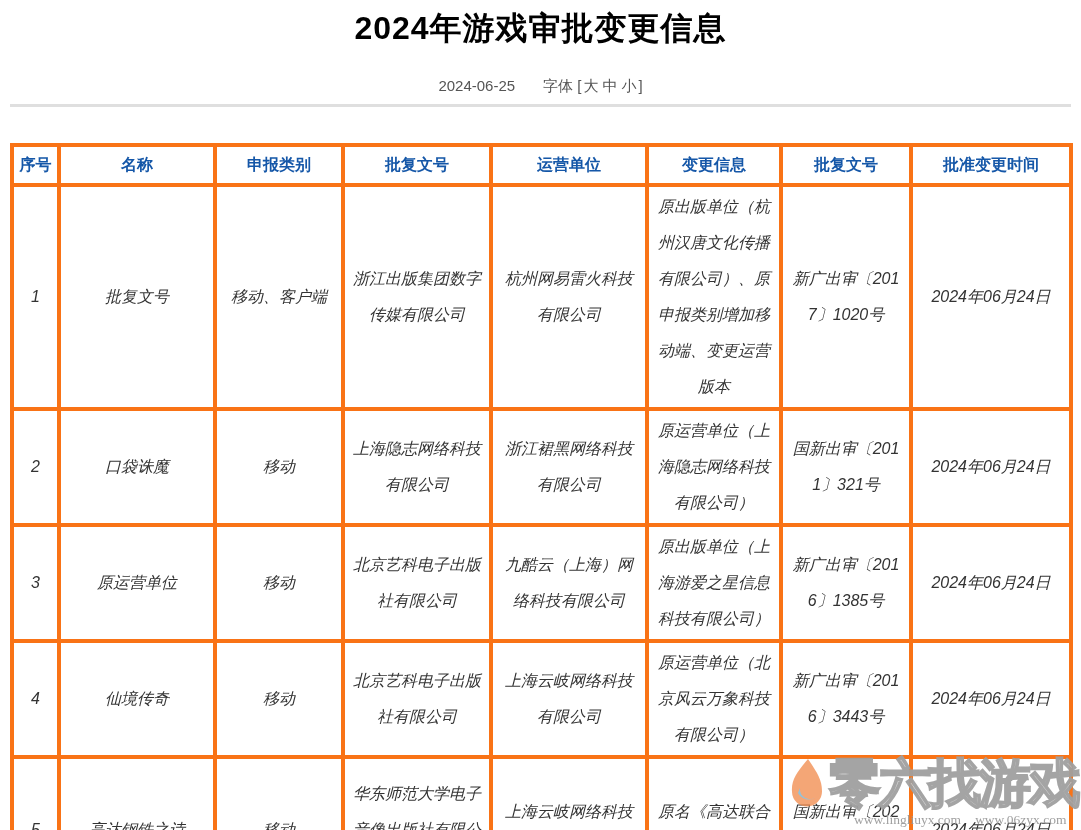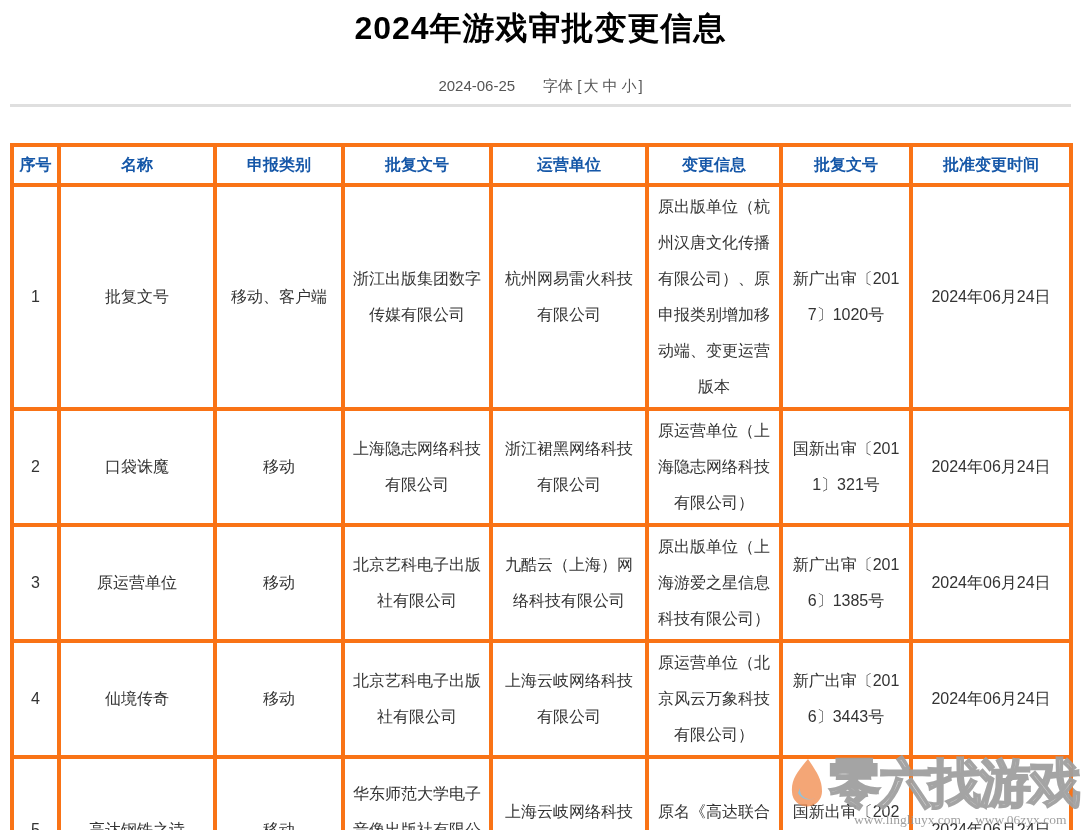--- a/index.html
+++ b/index.html
@@ -28,21 +28,21 @@
   }
   table.approval th, table.approval td {
     border:4px solid #f97316; text-align:center; vertical-align:middle;
     word-break:break-all; overflow-wrap:break-word;
   }
   table.approval th {
     color:#1557a8; font-weight:bold; font-size:16px; height:40px;
     background:#fff; line-height:22px;
   }
   table.approval td {
-    color:#333; font-size:16px; line-height:36px; padding:2px 6px;
+    color:#333; font-size:16px; line-height:36px; padding:2px 6px;font-style:italic;
   }
   tbody tr:nth-child(1) td { height:215px; }
   tbody tr:nth-child(2) td { height:113px;margin-top:23px; }
   tbody tr:nth-child(3) td { height:110px; }
   tbody tr:nth-child(4) td { height:110px; }
   tbody tr:nth-child(5) td { height:145px; }
   col.c1{width:47px} col.c2{width:156px} col.c3{width:128px} col.c4{width:148px}
   col.c5{width:156px} col.c6{width:134px} col.c7{width:130px} col.c8{width:160px}
   .watermark {
     position:absolute; right:2px; bottom:2px; width:225px;

